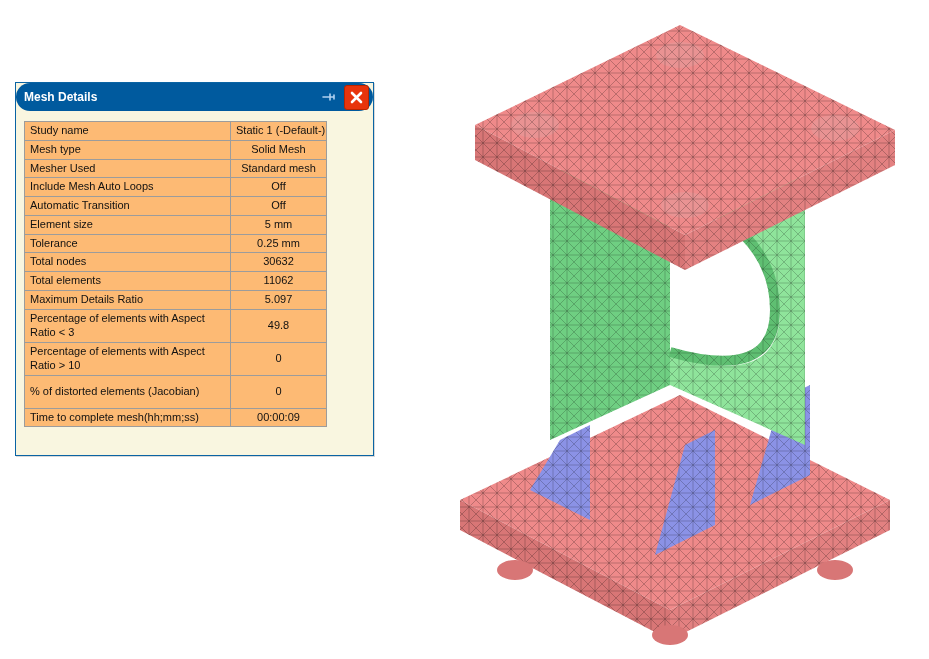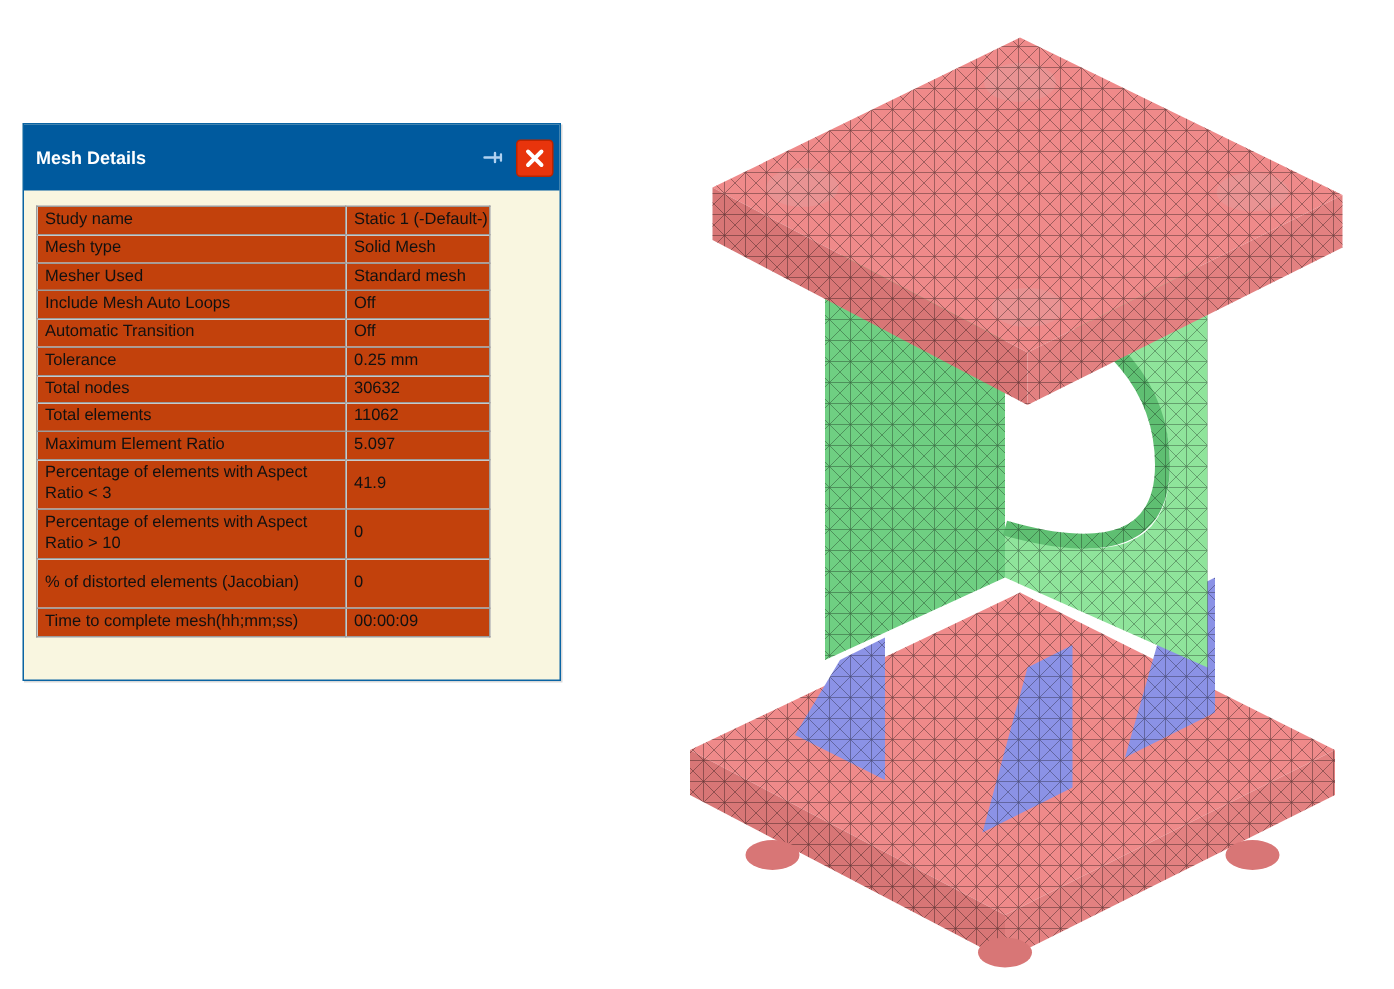--- a/index.html
+++ b/index.html
@@ -18,28 +18,29 @@
   .dialog {
     position: absolute;
     left: 15px;
     top: 82px;
     width: 357px;
     border: 1px solid #0a64a4;
     background: #f9f6e0;
     box-shadow: 1px 1px 0 rgba(0,0,0,0.15);
   }
   .titlebar {
-    height: 44px;
+    height: 28px;
     background: #005a9e;
     color: #ffffff;
     display: flex;
     align-items: center;
     padding: 0 4px 0 8px;
     font-weight: bold;
     font-size: 12px;
+    border-radius: 14px;
   }
   .titlebar .title {
     flex: 1 1 auto;
   }
   .pin-icon {
     width: 20px;
     height: 20px;
     display: flex;
     align-items: center;
     justify-content: center;
@@ -69,30 +70,31 @@
     table-layout: fixed;
     background: #f7f7f7;
     border: 1px solid #9c9c9c;
   }
   table.props td {
     border: 1px solid #9c9c9c;
     padding: 2px 5px 2px 5px;
     line-height: 1.25;
     vertical-align: middle;
     color: #111;
-    background: #c2410c;
+    background: #fdba74;
     overflow: hidden;
     white-space: nowrap;
   }
   table.props td.lbl {
     width: 195px;
     white-space: normal;
   }
   table.props td.val {
     width: 85px;
+    text-align: center;
   }
   table.props tr.tall td { height: 28px; white-space: normal; }
 
   
   .viewport {
     position: absolute;
     left: 420px;
     top: 10px;
     width: 500px;
     height: 640px;
@@ -140,38 +142,42 @@
           </tr>
           <tr>
             <td class="lbl">Include Mesh Auto Loops</td>
             <td class="val">Off</td>
           </tr>
           <tr>
             <td class="lbl">Automatic Transition</td>
             <td class="val">Off</td>
           </tr>
           <tr>
+            <td class="lbl">Element size</td>
+            <td class="val">5 mm</td>
+          </tr>
+          <tr>
             <td class="lbl">Tolerance</td>
             <td class="val">0.25 mm</td>
           </tr>
           <tr>
             <td class="lbl">Total nodes</td>
             <td class="val">30632</td>
           </tr>
           <tr>
             <td class="lbl">Total elements</td>
             <td class="val">11062</td>
           </tr>
           <tr>
-            <td class="lbl">Maximum Element Ratio</td>
+            <td class="lbl">Maximum Details Ratio</td>
             <td class="val">5.097</td>
           </tr>
           <tr class="tall">
             <td class="lbl">Percentage of elements with Aspect Ratio &lt; 3</td>
-            <td class="val">41.9</td>
+            <td class="val">49.8</td>
           </tr>
           <tr class="tall">
             <td class="lbl">Percentage of elements with Aspect Ratio &gt; 10</td>
             <td class="val">0</td>
           </tr>
           <tr class="tall">
             <td class="lbl">% of distorted elements (Jacobian)</td>
             <td class="val">0</td>
           </tr>
           <tr>

